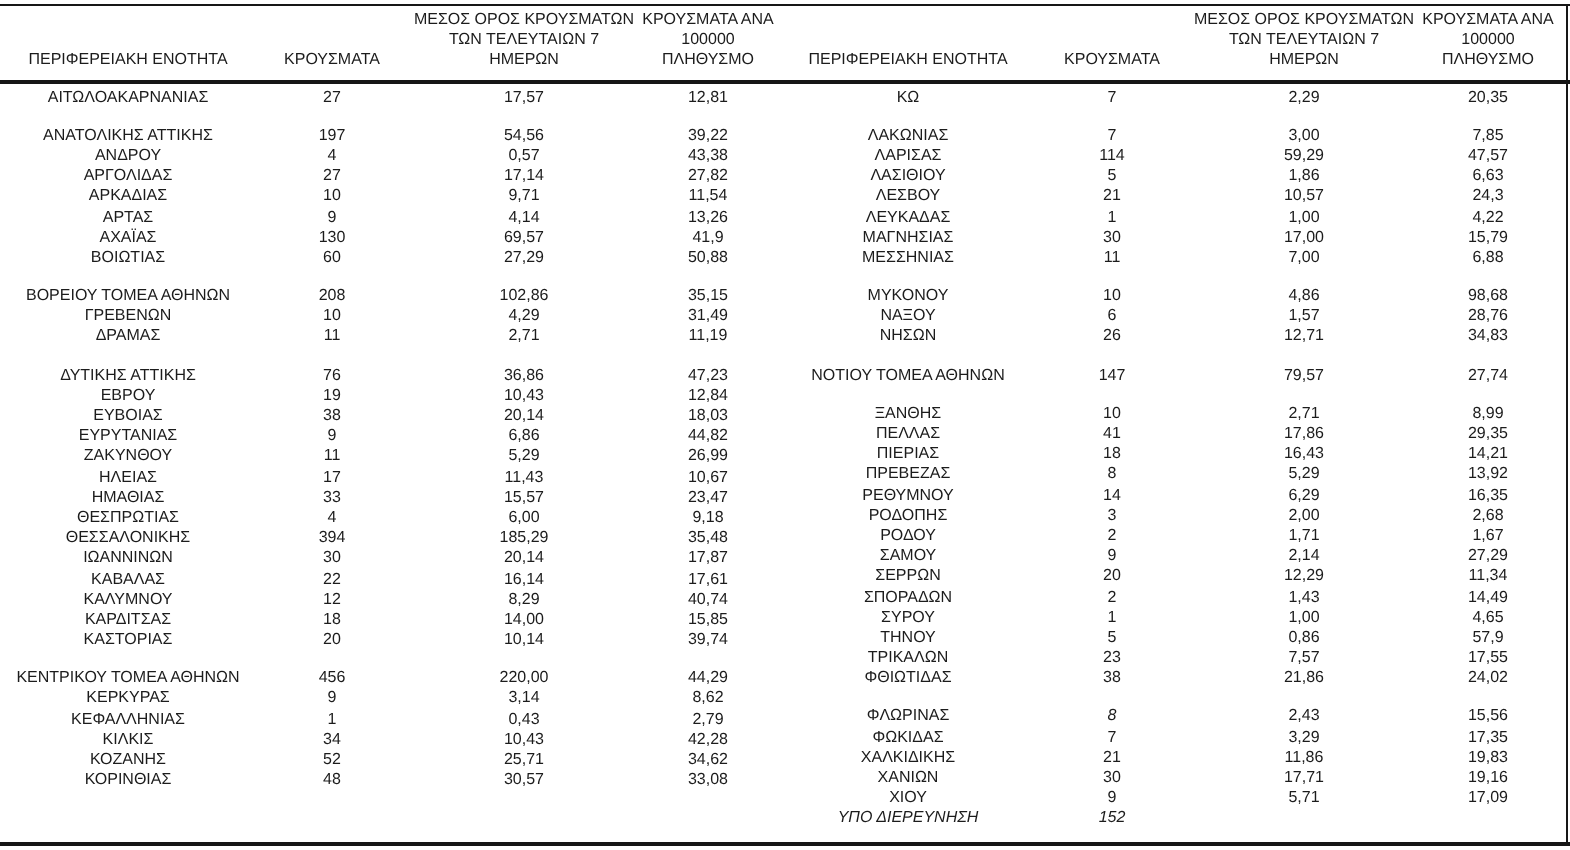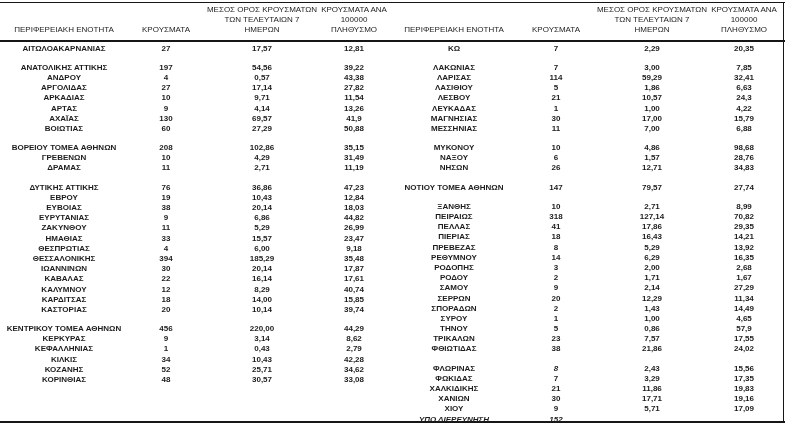--- a/index.html
+++ b/index.html
@@ -20,21 +20,21 @@
 
   .halftable { position:absolute; top:3px; }
   .halftable.left  { left:2px;  width:388px; }
   .halftable.right { left:392px; width:389px; }
 
   .thead { display:flex; align-items:flex-end; height:35px; padding-bottom:3px; }
   .thead .cell {
     font-size:8px; line-height:10px; text-align:center;
     white-space:pre-line; font-weight:400;
   }
-  .tbody { padding-top:5px;font-weight:bold; }
+  .tbody { padding-top:5px; }
   .row { display:flex; align-items:center; height:10.2px; }
   .row.gap { margin-top:9px; }
   .cell { font-size:8px; }
   .c1 { width:124px; text-align:center; }
   .c2 { width:80px;  text-align:center; }
   .c3 { width:112px; text-align:center; }
   .c4 { width:72px;  text-align:center; }
   .it { font-style:italic; }
 </style>
 </head>
@@ -147,20 +147,26 @@
           <div class="cell c3">6,86</div>
           <div class="cell c4">44,82</div>
         </div>
         <div class="row">
           <div class="cell c1">ΖΑΚΥΝΘΟΥ</div>
           <div class="cell c2">11</div>
           <div class="cell c3">5,29</div>
           <div class="cell c4">26,99</div>
         </div>
         <div class="row">
+          <div class="cell c1">ΗΛΕΙΑΣ</div>
+          <div class="cell c2">17</div>
+          <div class="cell c3">11,43</div>
+          <div class="cell c4">10,67</div>
+        </div>
+        <div class="row">
           <div class="cell c1">ΗΜΑΘΙΑΣ</div>
           <div class="cell c2">33</div>
           <div class="cell c3">15,57</div>
           <div class="cell c4">23,47</div>
         </div>
         <div class="row">
           <div class="cell c1">ΘΕΣΠΡΩΤΙΑΣ</div>
           <div class="cell c2">4</div>
           <div class="cell c3">6,00</div>
           <div class="cell c4">9,18</div>
@@ -260,21 +266,21 @@
         <div class="row gap">
           <div class="cell c1">ΛΑΚΩΝΙΑΣ</div>
           <div class="cell c2">7</div>
           <div class="cell c3">3,00</div>
           <div class="cell c4">7,85</div>
         </div>
         <div class="row">
           <div class="cell c1">ΛΑΡΙΣΑΣ</div>
           <div class="cell c2">114</div>
           <div class="cell c3">59,29</div>
-          <div class="cell c4">32,41</div>
+          <div class="cell c4">47,57</div>
         </div>
         <div class="row">
           <div class="cell c1">ΛΑΣΙΘΙΟΥ</div>
           <div class="cell c2">5</div>
           <div class="cell c3">1,86</div>
           <div class="cell c4">6,63</div>
         </div>
         <div class="row">
           <div class="cell c1">ΛΕΣΒΟΥ</div>
           <div class="cell c2">21</div>
@@ -323,26 +329,20 @@
           <div class="cell c3">79,57</div>
           <div class="cell c4">27,74</div>
         </div>
         <div class="row gap">
           <div class="cell c1">ΞΑΝΘΗΣ</div>
           <div class="cell c2">10</div>
           <div class="cell c3">2,71</div>
           <div class="cell c4">8,99</div>
         </div>
         <div class="row">
-          <div class="cell c1">ΠΕΙΡΑΙΩΣ</div>
-          <div class="cell c2">318</div>
-          <div class="cell c3">127,14</div>
-          <div class="cell c4">70,82</div>
-        </div>
-        <div class="row">
           <div class="cell c1">ΠΕΛΛΑΣ</div>
           <div class="cell c2">41</div>
           <div class="cell c3">17,86</div>
           <div class="cell c4">29,35</div>
         </div>
         <div class="row">
           <div class="cell c1">ΠΙΕΡΙΑΣ</div>
           <div class="cell c2">18</div>
           <div class="cell c3">16,43</div>
           <div class="cell c4">14,21</div>

